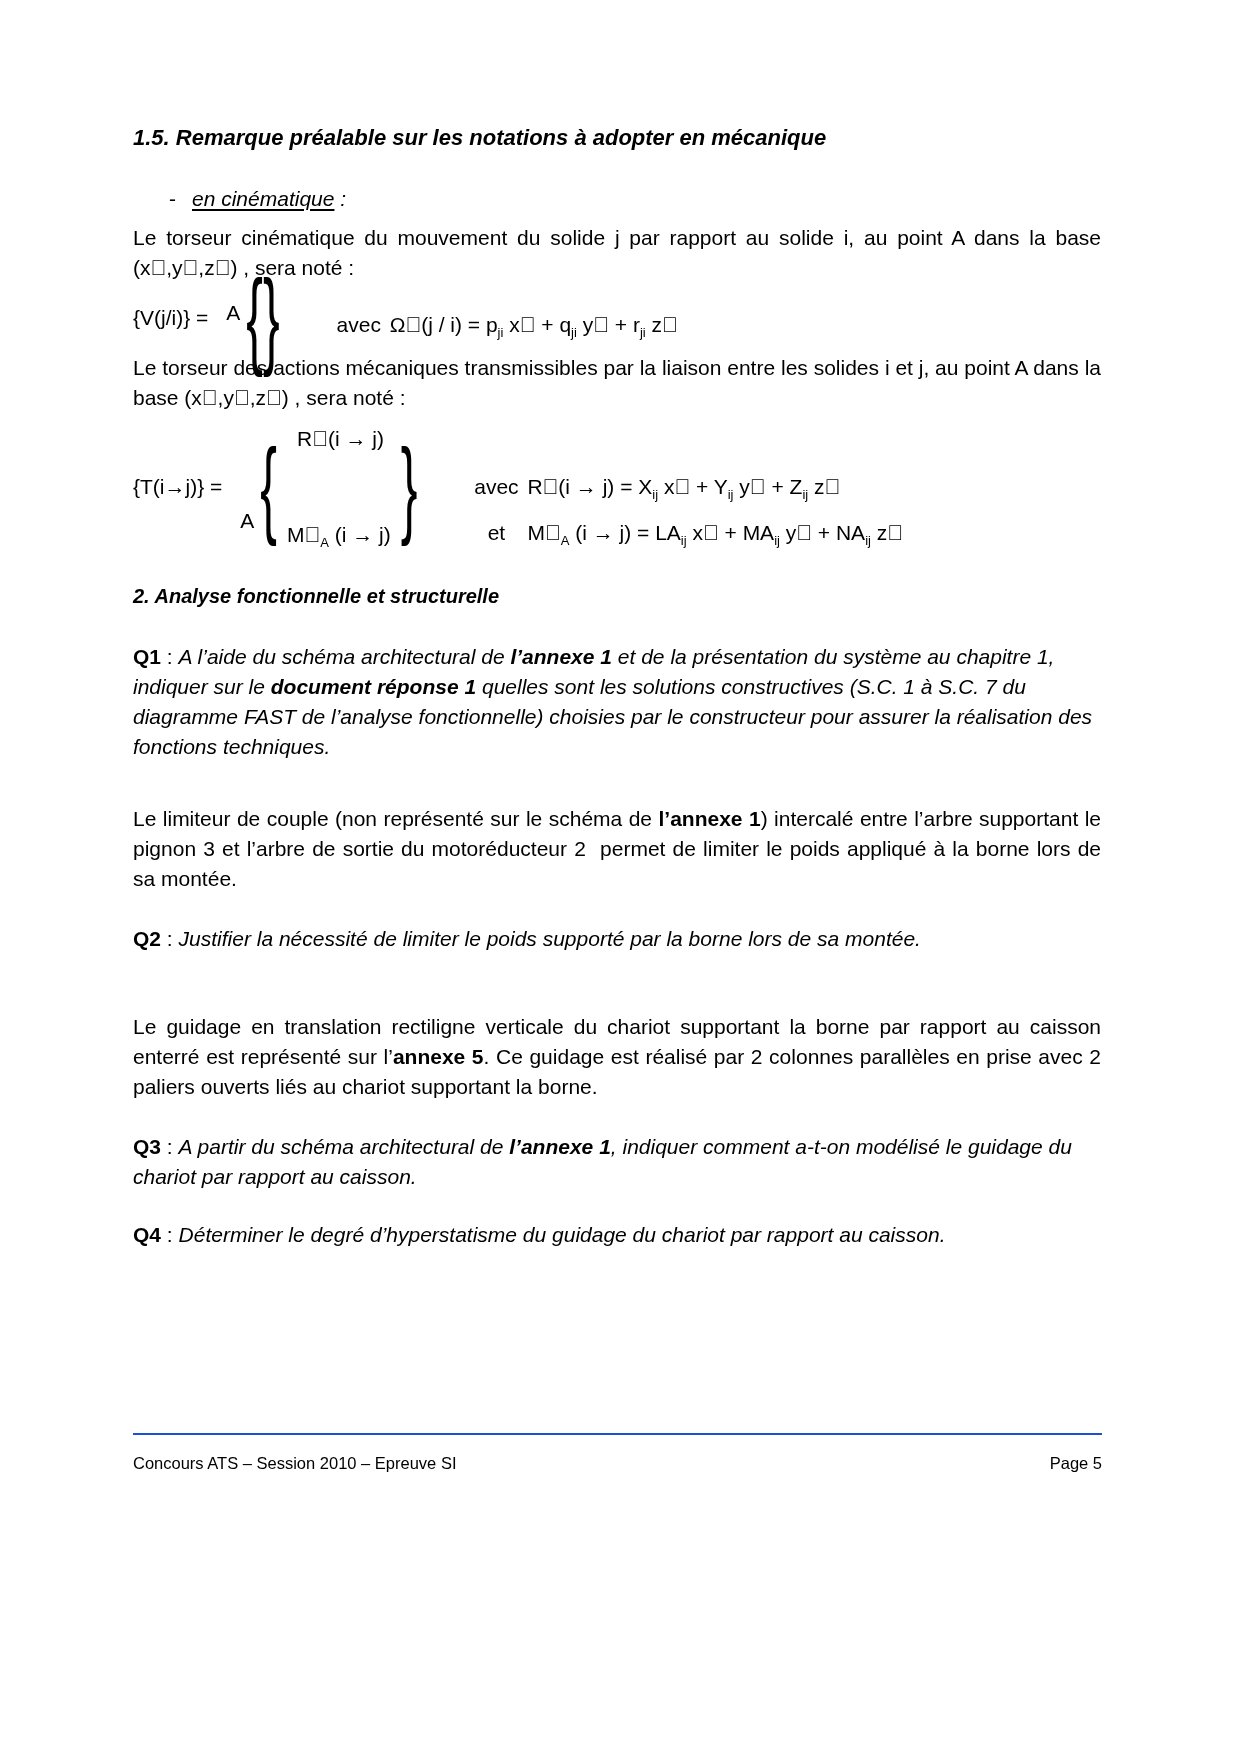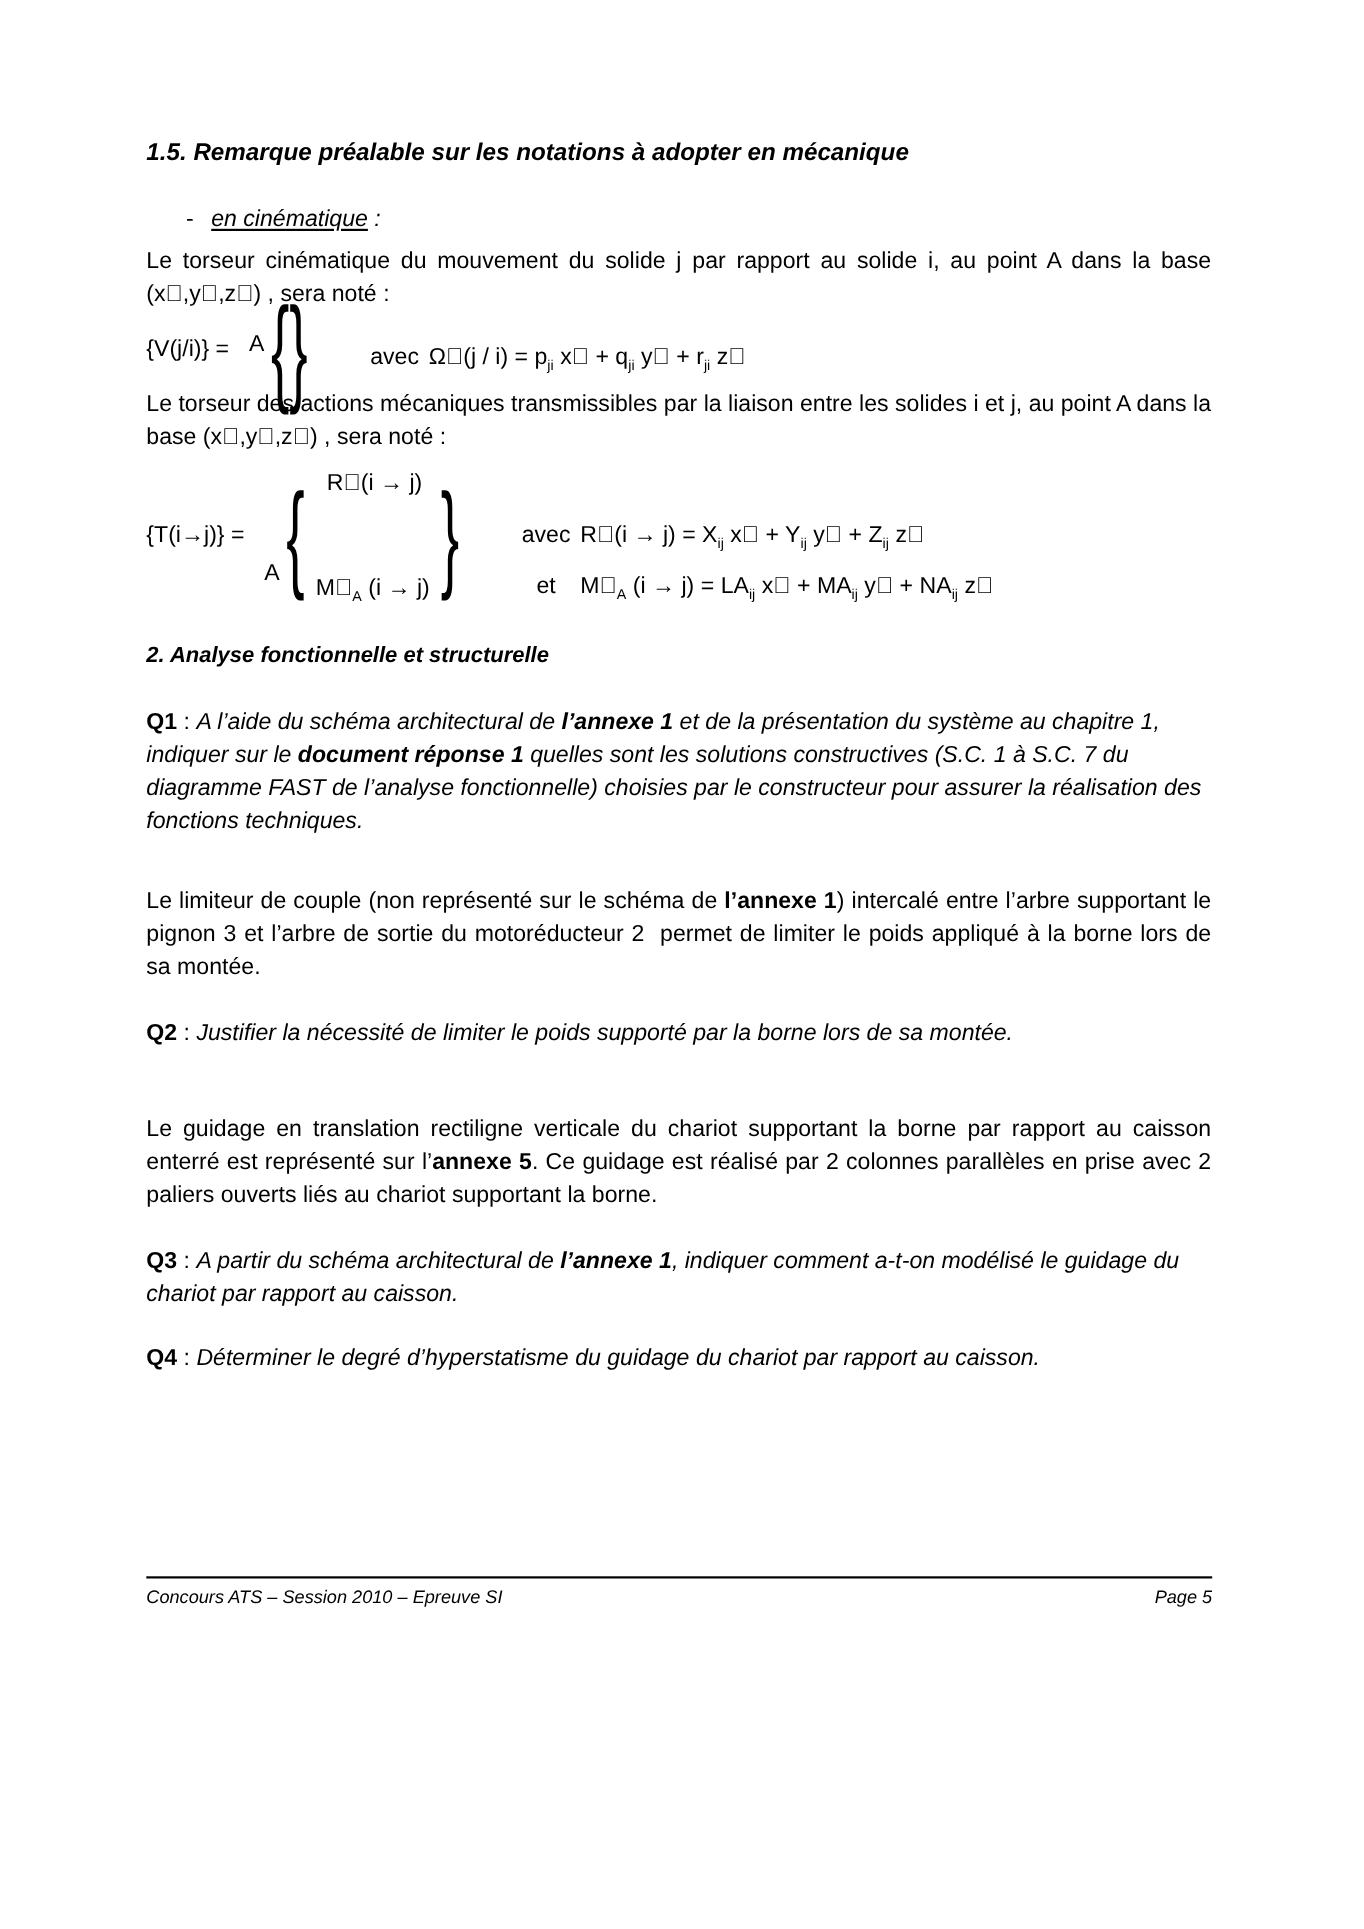--- a/index.html
+++ b/index.html
@@ -64,25 +64,24 @@
   .t-right {
     align-self: stretch;
     display: flex; flex-direction: column; justify-content: flex-end;
     gap: 22px; margin-left: 48px; padding-bottom: 6px;
   }
   .t-def { white-space: nowrap; }
   .t-word { display: inline-block; width: 62px; text-align: center; }
 
   .footer {
     position: absolute; left: 133px; right: 138px; top: 1433px;
-    border-top: 2px solid #000000;
-    padding-top: 8px;
+    border-top: 2px solid #1d4ed8;
+    padding-top: 19px;
     display: flex; justify-content: space-between;
     font-size: 16.5px;
-    font-style: italic;
   }
 </style>
 </head>
 <body>
 
 <div class="page">
   <main class="content">
 
     <h2 class="h15">1.5. Remarque préalable sur les notations à adopter en mécanique</h2>
 

